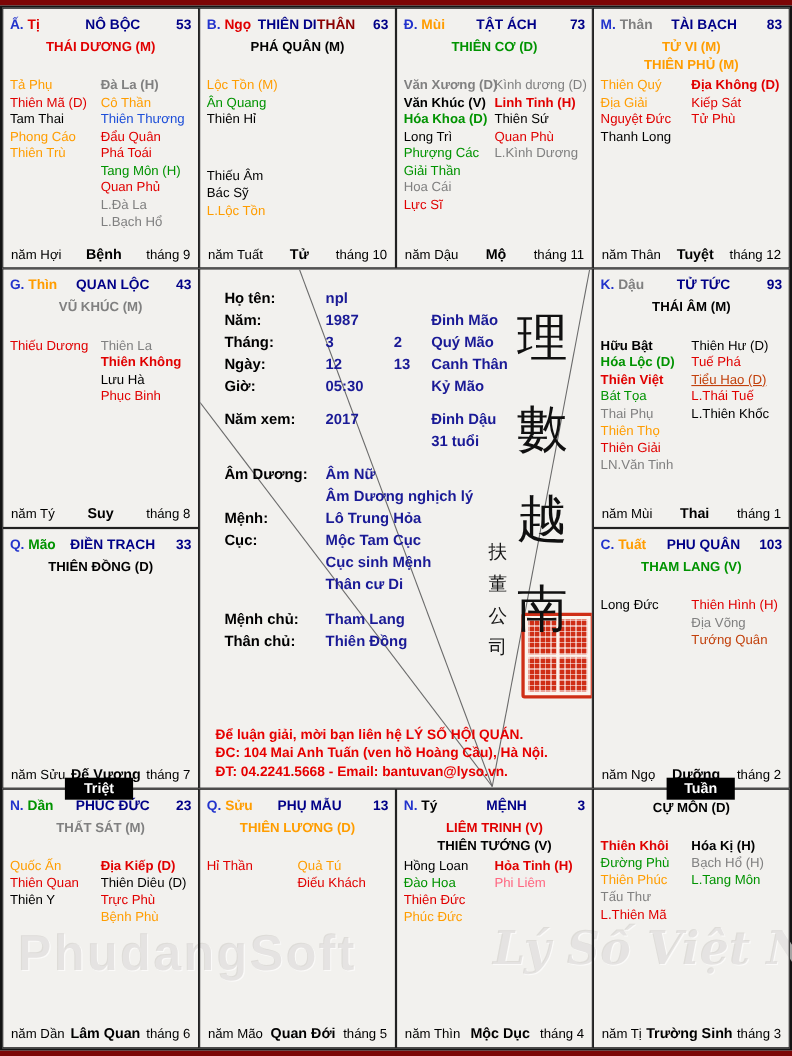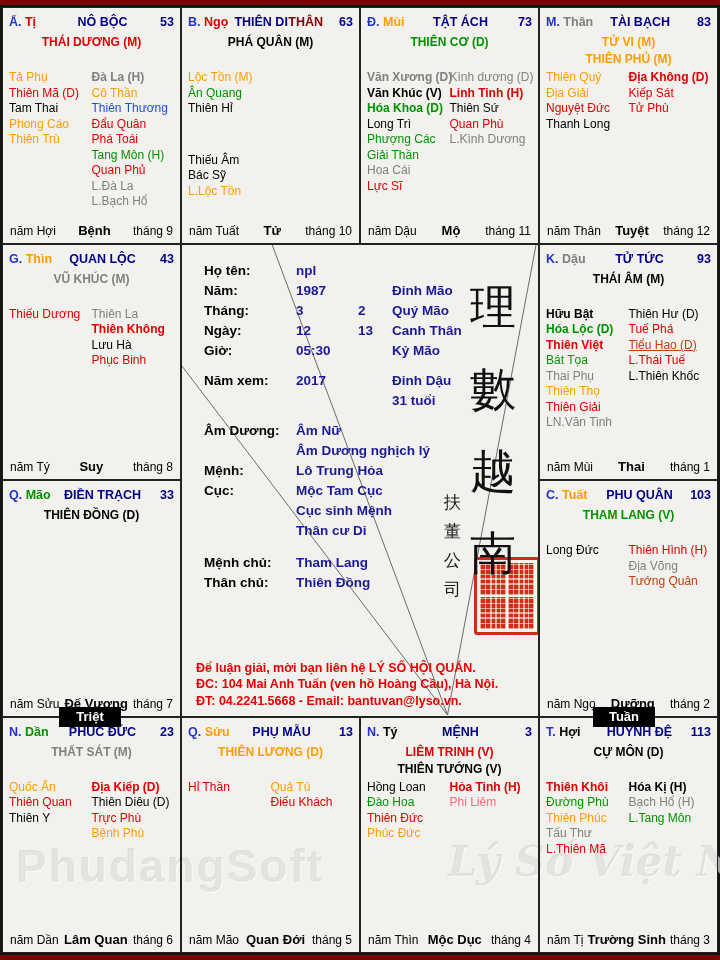--- a/index.html
+++ b/index.html
@@ -63,21 +63,21 @@
     background:
       repeating-linear-gradient(90deg, rgba(255,255,255,0.55) 0 1.5px, transparent 1.5px 5px),
       repeating-linear-gradient(0deg, rgba(255,255,255,0.55) 0 1.5px, transparent 1.5px 5px),
       #cf2e16;
   }
   .badge{
     position:absolute;z-index:5;width:62px;height:20px;background:#000;color:#fff;
     font-weight:bold;font-size:13px;text-align:center;line-height:20px;
   }
   .badge-triet{left:59px;top:707px;}
-  .badge-tuan{left:593px;top:707px;}
+  .badge-tuan{left:606px;top:707px;}
 </style>
 </head>
 <body>
 
 <div class="board">
   <div class="watermark wm-left">PhudangSoft</div>
   <div class="watermark wm-right">Lý Số Việt Nam</div>
 
   <div class="cell" style="grid-area:ti">
       <div class="hdr">
@@ -378,25 +378,20 @@
           <div class="star" style="color: rgb(255, 102, 128);">Phi Liêm</div>
         </div>
       </div>
       <div class="ftr">
         <span>năm Thìn</span>
         <span class="stage">Mộc Dục</span>
         <span>tháng 4</span>
       </div>
     </div>
   <div class="cell" style="grid-area:hoi">
-      <div class="hdr">
-        <span class="canchi"><span style="color: rgb(34, 51, 204);">T. </span><span style="color: rgb(0, 0, 0);">Hợi</span></span>
-        <span class="pname">HUYNH ĐỆ</span>
-        <span class="pnum">113</span>
-      </div>
       <div class="titles">
         <div style="color: #000000;">CỰ MÔN (D)</div>
       </div>
       <div class="cols">
         <div class="col">
           <div class="star" style="color: rgb(224, 0, 0); font-weight: bold;">Thiên Khôi</div>
           <div class="star" style="color: rgb(0, 147, 0);">Đường Phù</div>
           <div class="star" style="color: rgb(255, 157, 0);">Thiên Phúc</div>
           <div class="star" style="color: rgb(128, 128, 128);">Tấu Thư</div>
           <div class="star" style="color: rgb(224, 0, 0);">L.Thiên Mã</div>

